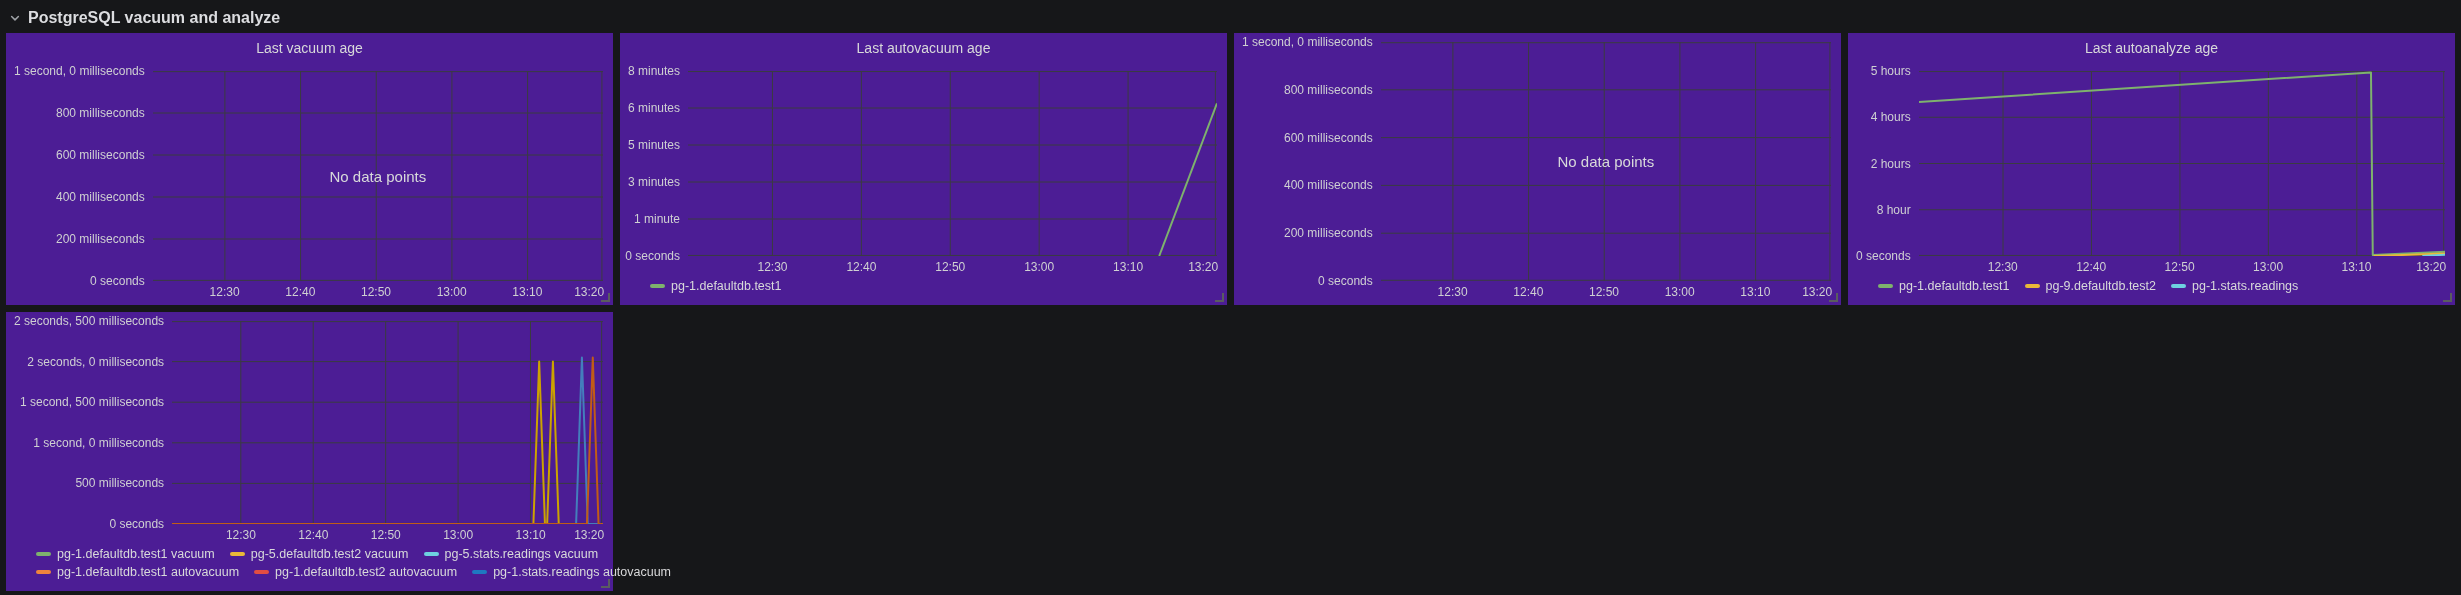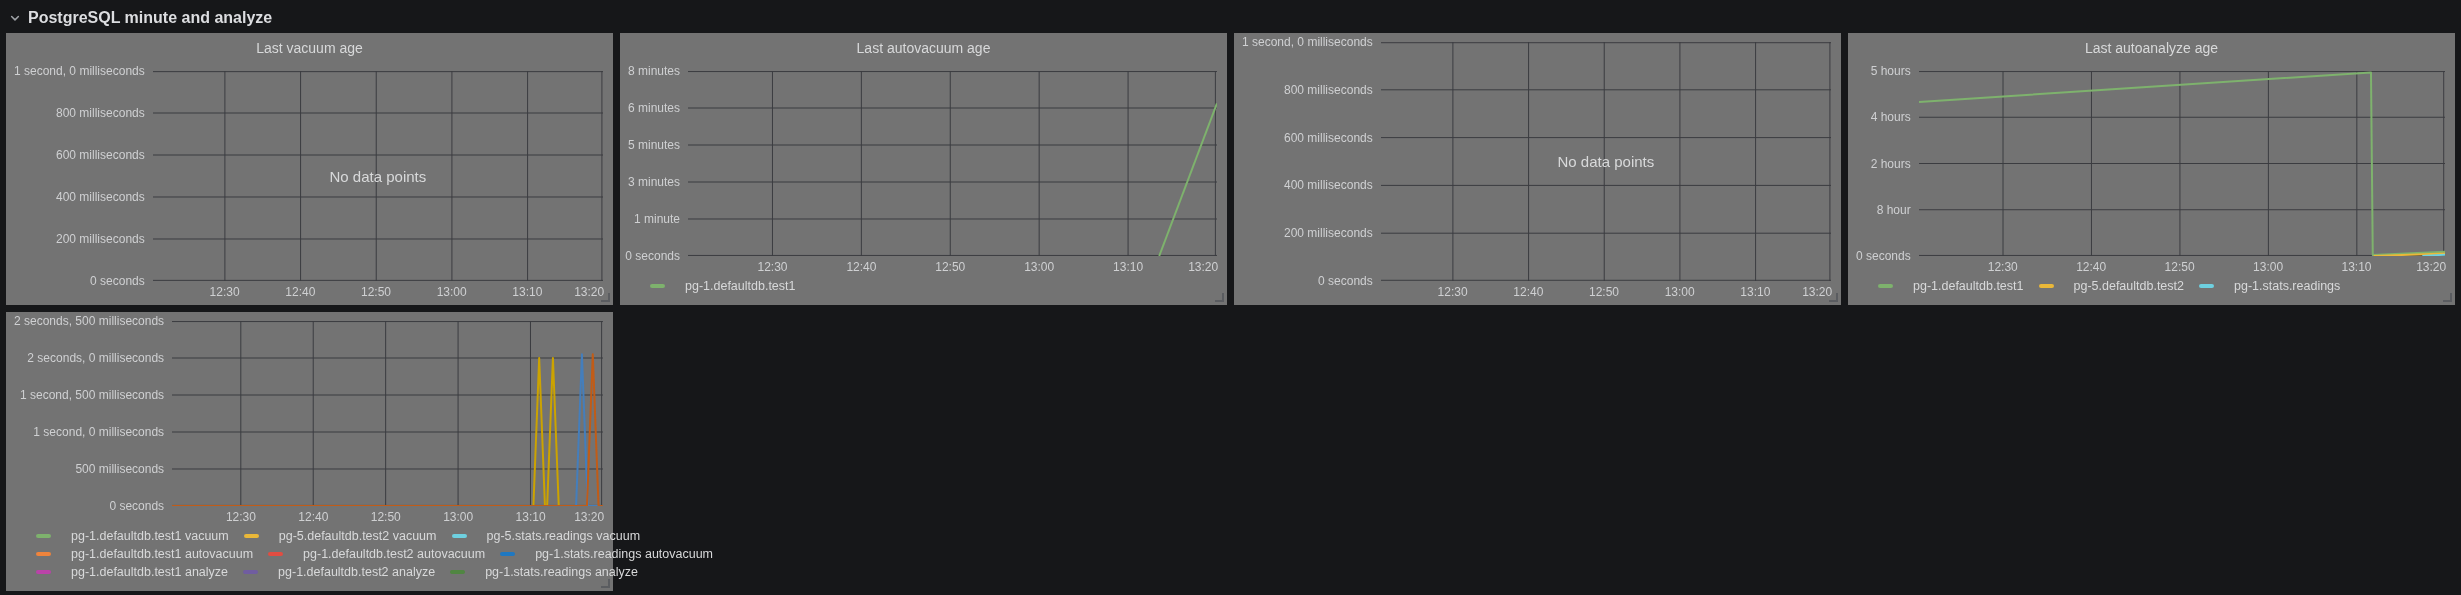--- a/index.html
+++ b/index.html
@@ -8,49 +8,49 @@
     background:#161719;color:#d8d9da;
     font-family:"Liberation Sans",sans-serif;
     -webkit-font-smoothing:antialiased;
   }
   .row-header{display:flex;align-items:center;gap:7px;height:25px;padding:5px 0 0 9px;cursor:pointer}
   .chev{display:flex;align-items:center}
   .row-title{font-size:16px;font-weight:600;color:#dcdde0;margin:0}
   .grid{display:grid;grid-template-columns:repeat(4,1fr);gap:7px;margin:3px 6px 0 6px}
   .grid.r1{height:272px}
   .grid.r2{height:279px;margin-top:7px}
-  .panel{background:#737373;position:relative;display:flex;flex-direction:column;min-width:0;padding-bottom:4px}
+  .panel{background:#4c1d95;position:relative;display:flex;flex-direction:column;min-width:0;padding-bottom:4px}
   .panel-title{height:22px;padding-top:7px;text-align:center;font-size:14px;font-weight:500;color:#d8d9da;cursor:pointer;white-space:nowrap;overflow:hidden}
   .chart{flex:1;display:grid;grid-template-columns:auto 1fr;grid-template-rows:1fr 20px;padding:9px 10px 0 8px;min-height:0}
   .y-axis{position:relative;grid-row:1;grid-column:1;padding-right:8px;font-size:12px;color:#cfd0d2;}
   .y-spacer{visibility:hidden;white-space:nowrap}
   .y-label{position:absolute;right:8px;transform:translateY(-50%);white-space:nowrap}
   .plot-wrap{grid-row:1;grid-column:2;position:relative;min-width:0}
   .plot-svg{position:absolute;inset:0;width:100%;height:100%;display:block}
   .no-data{position:absolute;inset:0;display:flex;align-items:center;justify-content:center;font-size:15px;font-weight:500;color:#d8d9da;pointer-events:none}
   .x-axis{grid-row:2;grid-column:2;position:relative;font-size:12px;color:#cfd0d2;margin-top:4px}
   .x-label{position:absolute;transform:translateX(-50%);white-space:nowrap}
   .x-label.last{transform:translateX(-96%)}
   .legend{padding:1px 8px 6px 30px;font-size:12.5px;color:#d8d9da}
   .legend-row{display:flex;gap:15px;line-height:18px}
-  .legend-item{display:flex;align-items:center;gap:20px;cursor:pointer;white-space:nowrap}
+  .legend-item{display:flex;align-items:center;gap:6px;cursor:pointer;white-space:nowrap}
   .legend-marker{width:15px;height:4px;border-radius:2px;flex:0 0 auto}
   .resize-handle{position:absolute;right:3px;bottom:3px;width:7px;height:7px;border-right:2px solid #5a5c60;border-bottom:2px solid #5a5c60;cursor:nwse-resize}
 </style>
 </head>
 <body>
 
 <div>
   <div class="row-header">
     <span class="chev">
       <svg width="12" height="12" viewBox="0 0 16 16">
           <path d="M3.5 6l4.5 4.5L12.5 6" stroke="#9fa2a7" stroke-width="2" fill="none" stroke-linecap="round" stroke-linejoin="round"></path>
         </svg>
     </span>
-    <h1 class="row-title">PostgreSQL minute and analyze</h1>
+    <h1 class="row-title">PostgreSQL vacuum and analyze</h1>
   </div>
   <div class="grid r1">
       <section class="panel">
         <div class="panel-title">Last vacuum age</div>
         <div class="chart">
           <div class="y-axis"><span class="y-spacer">1 second, 0 milliseconds</span><span class="y-label" style="top: 0%;">1 second, 0 milliseconds</span><span class="y-label" style="top: 20%;">800 milliseconds</span><span class="y-label" style="top: 40%;">600 milliseconds</span><span class="y-label" style="top: 60%;">400 milliseconds</span><span class="y-label" style="top: 80%;">200 milliseconds</span><span class="y-label" style="top: 100%;">0 seconds</span></div>
           <div class="plot-wrap">
             <svg class="plot-svg" viewBox="0 0 100 100" preserveAspectRatio="none">
               <line x1="0" y1="0.3" x2="100" y2="0.3" stroke="#3b3c40" stroke-width="1" vector-effect="non-scaling-stroke"></line>
               <line x1="0" y1="20" x2="100" y2="20" stroke="#3b3c40" stroke-width="1" vector-effect="non-scaling-stroke"></line>
@@ -181,21 +181,21 @@
           </div>
         </div>
         <div class="legend">
           <div class="legend-row">
             <span class="legend-item">
               <span class="legend-marker" style="background: rgb(126, 178, 109);"></span>
               <span>pg-1.defaultdb.test1</span>
             </span>
             <span class="legend-item">
               <span class="legend-marker" style="background: rgb(234, 184, 57);"></span>
-              <span>pg-5.defaultdb.test2</span>
+              <span>pg-9.defaultdb.test2</span>
             </span>
             <span class="legend-item">
               <span class="legend-marker" style="background: rgb(110, 208, 224);"></span>
               <span>pg-1.stats.readings</span>
             </span>
           </div>
         </div>
         <div class="resize-handle"></div>
       </section>
     </div>
@@ -251,33 +251,19 @@
               <span class="legend-marker" style="background: rgb(239, 132, 60);"></span>
               <span>pg-1.defaultdb.test1 autovacuum</span>
             </span>
             <span class="legend-item">
               <span class="legend-marker" style="background: rgb(226, 77, 66);"></span>
               <span>pg-1.defaultdb.test2 autovacuum</span>
             </span>
             <span class="legend-item">
               <span class="legend-marker" style="background: rgb(31, 120, 193);"></span>
               <span>pg-1.stats.readings autovacuum</span>
-            </span>
-          </div>
-          <div class="legend-row">
-            <span class="legend-item">
-              <span class="legend-marker" style="background: rgb(186, 67, 169);"></span>
-              <span>pg-1.defaultdb.test1 analyze</span>
-            </span>
-            <span class="legend-item">
-              <span class="legend-marker" style="background: rgb(112, 93, 160);"></span>
-              <span>pg-1.defaultdb.test2 analyze</span>
-            </span>
-            <span class="legend-item">
-              <span class="legend-marker" style="background: rgb(80, 134, 66);"></span>
-              <span>pg-1.stats.readings analyze</span>
             </span>
           </div>
         </div>
         <div class="resize-handle"></div>
       </section>
     </div>
 </div>
 
 </body></html>

